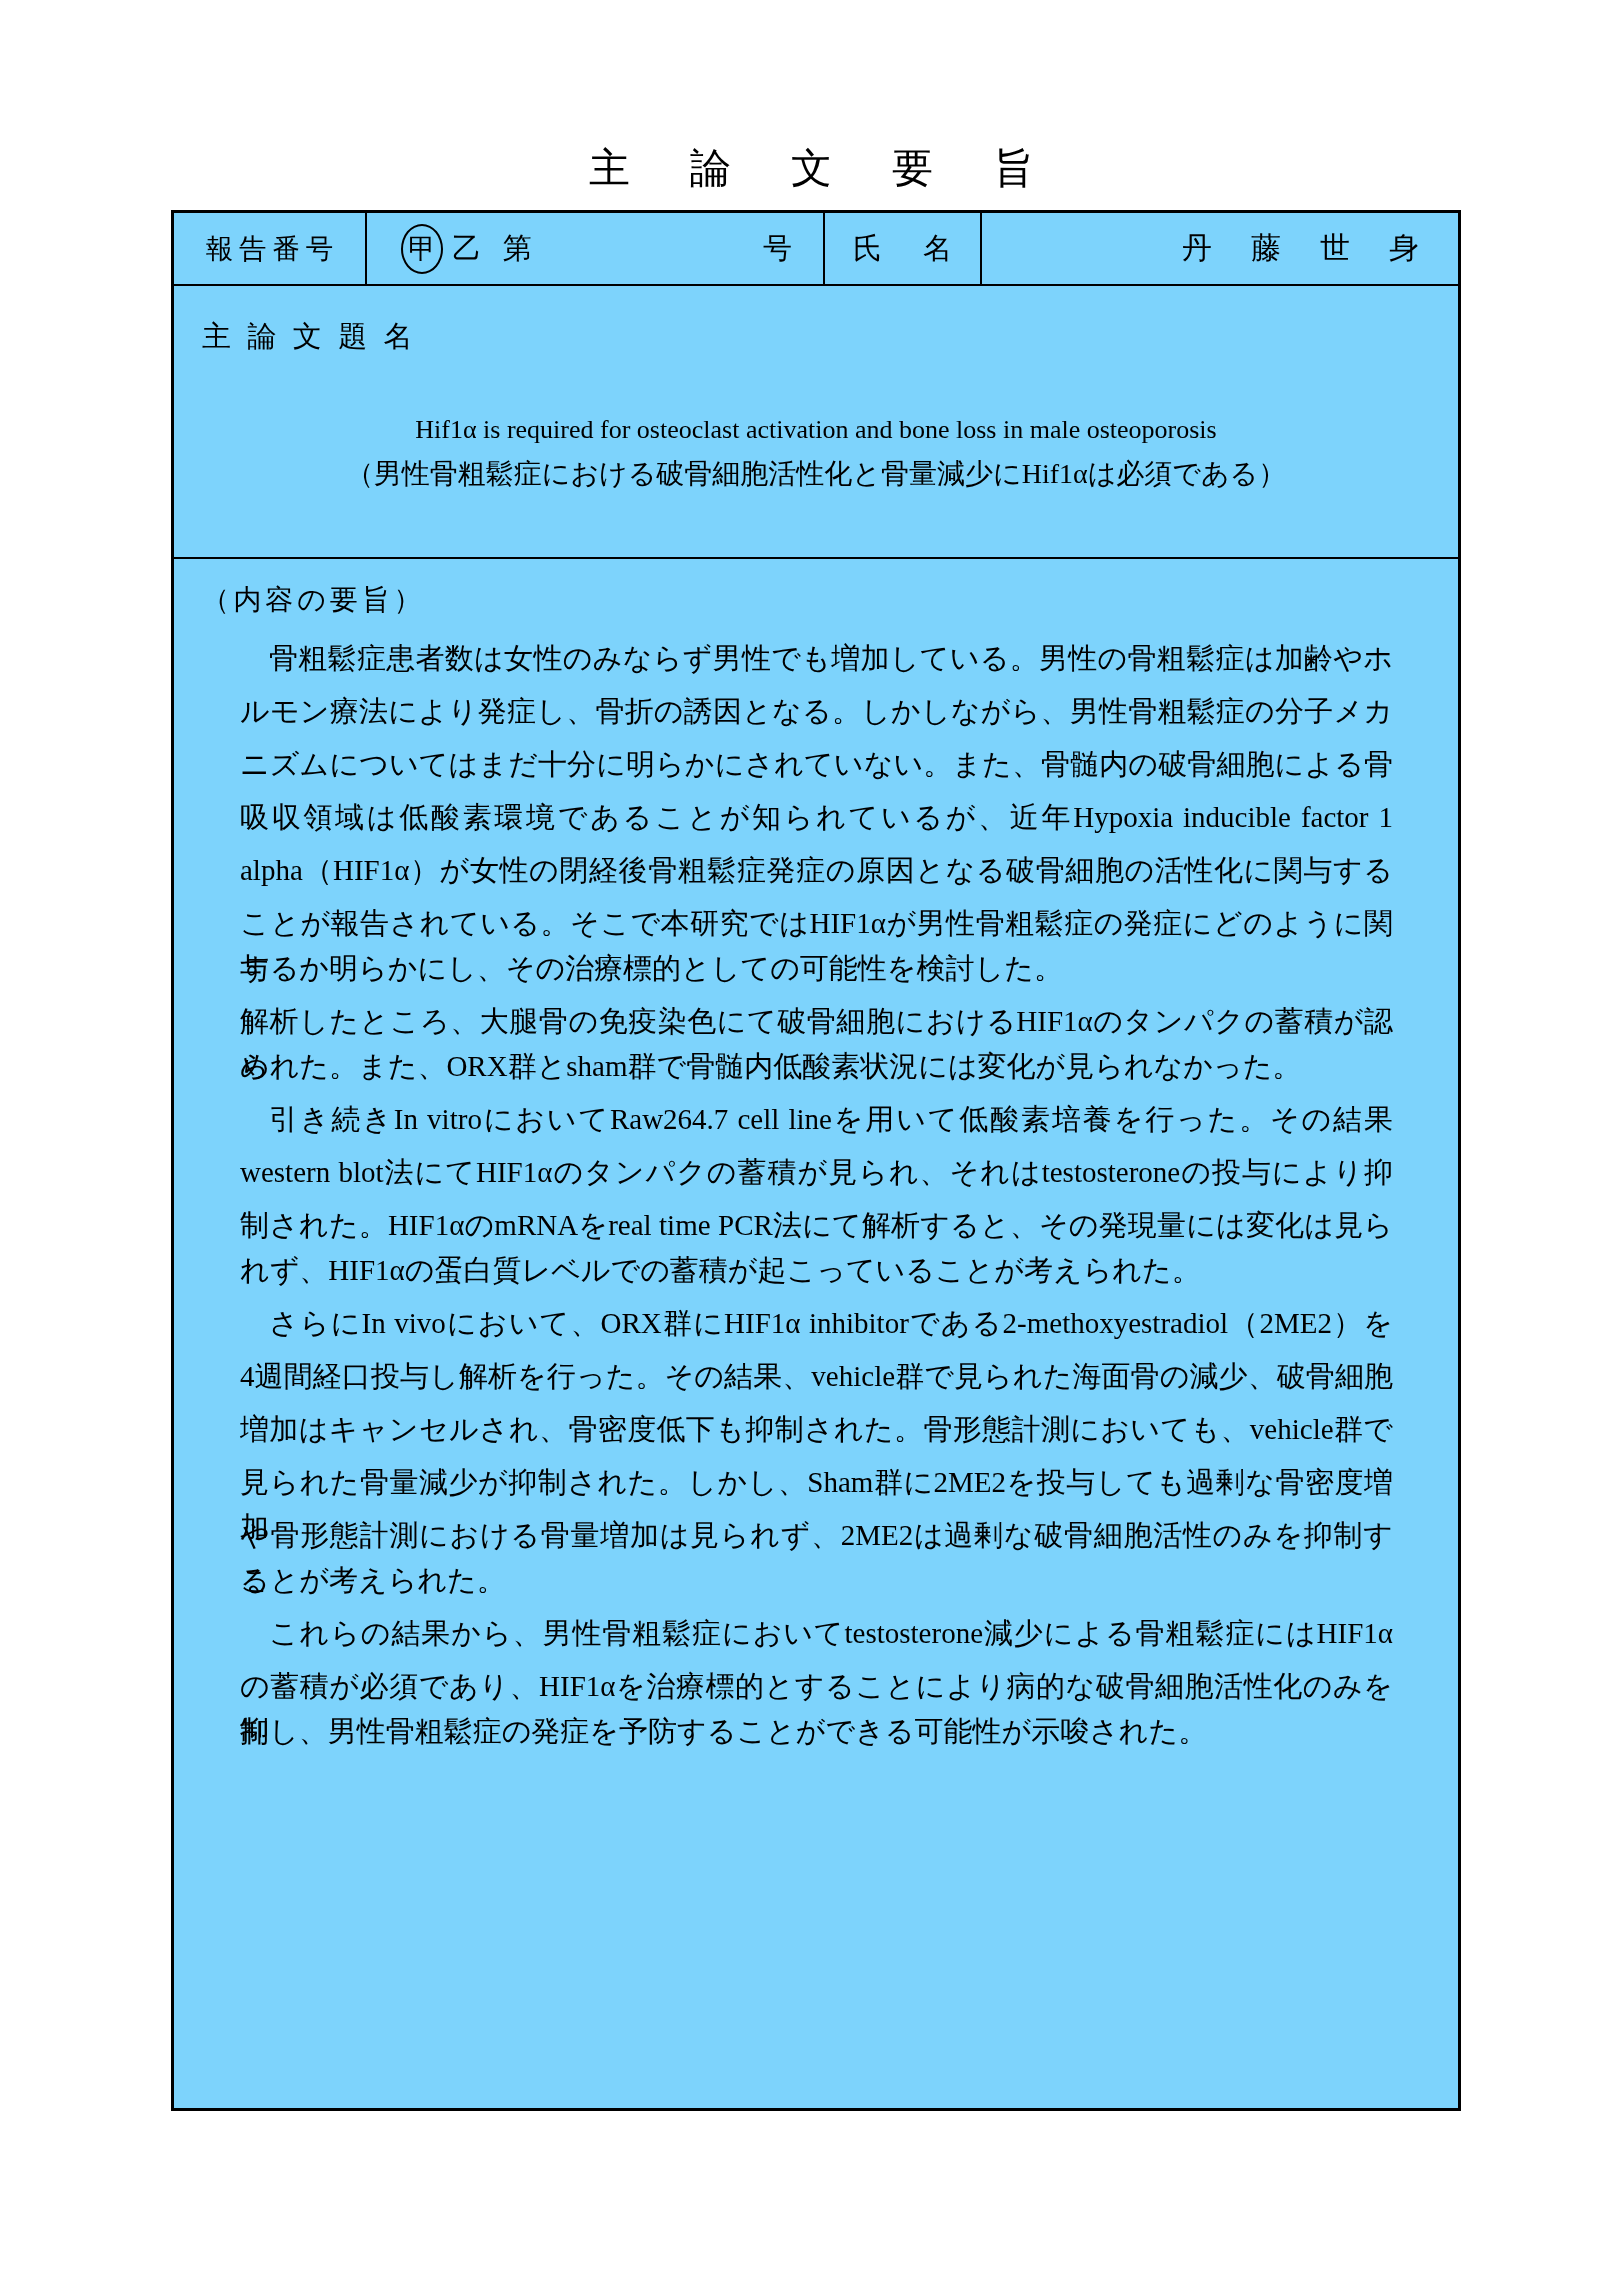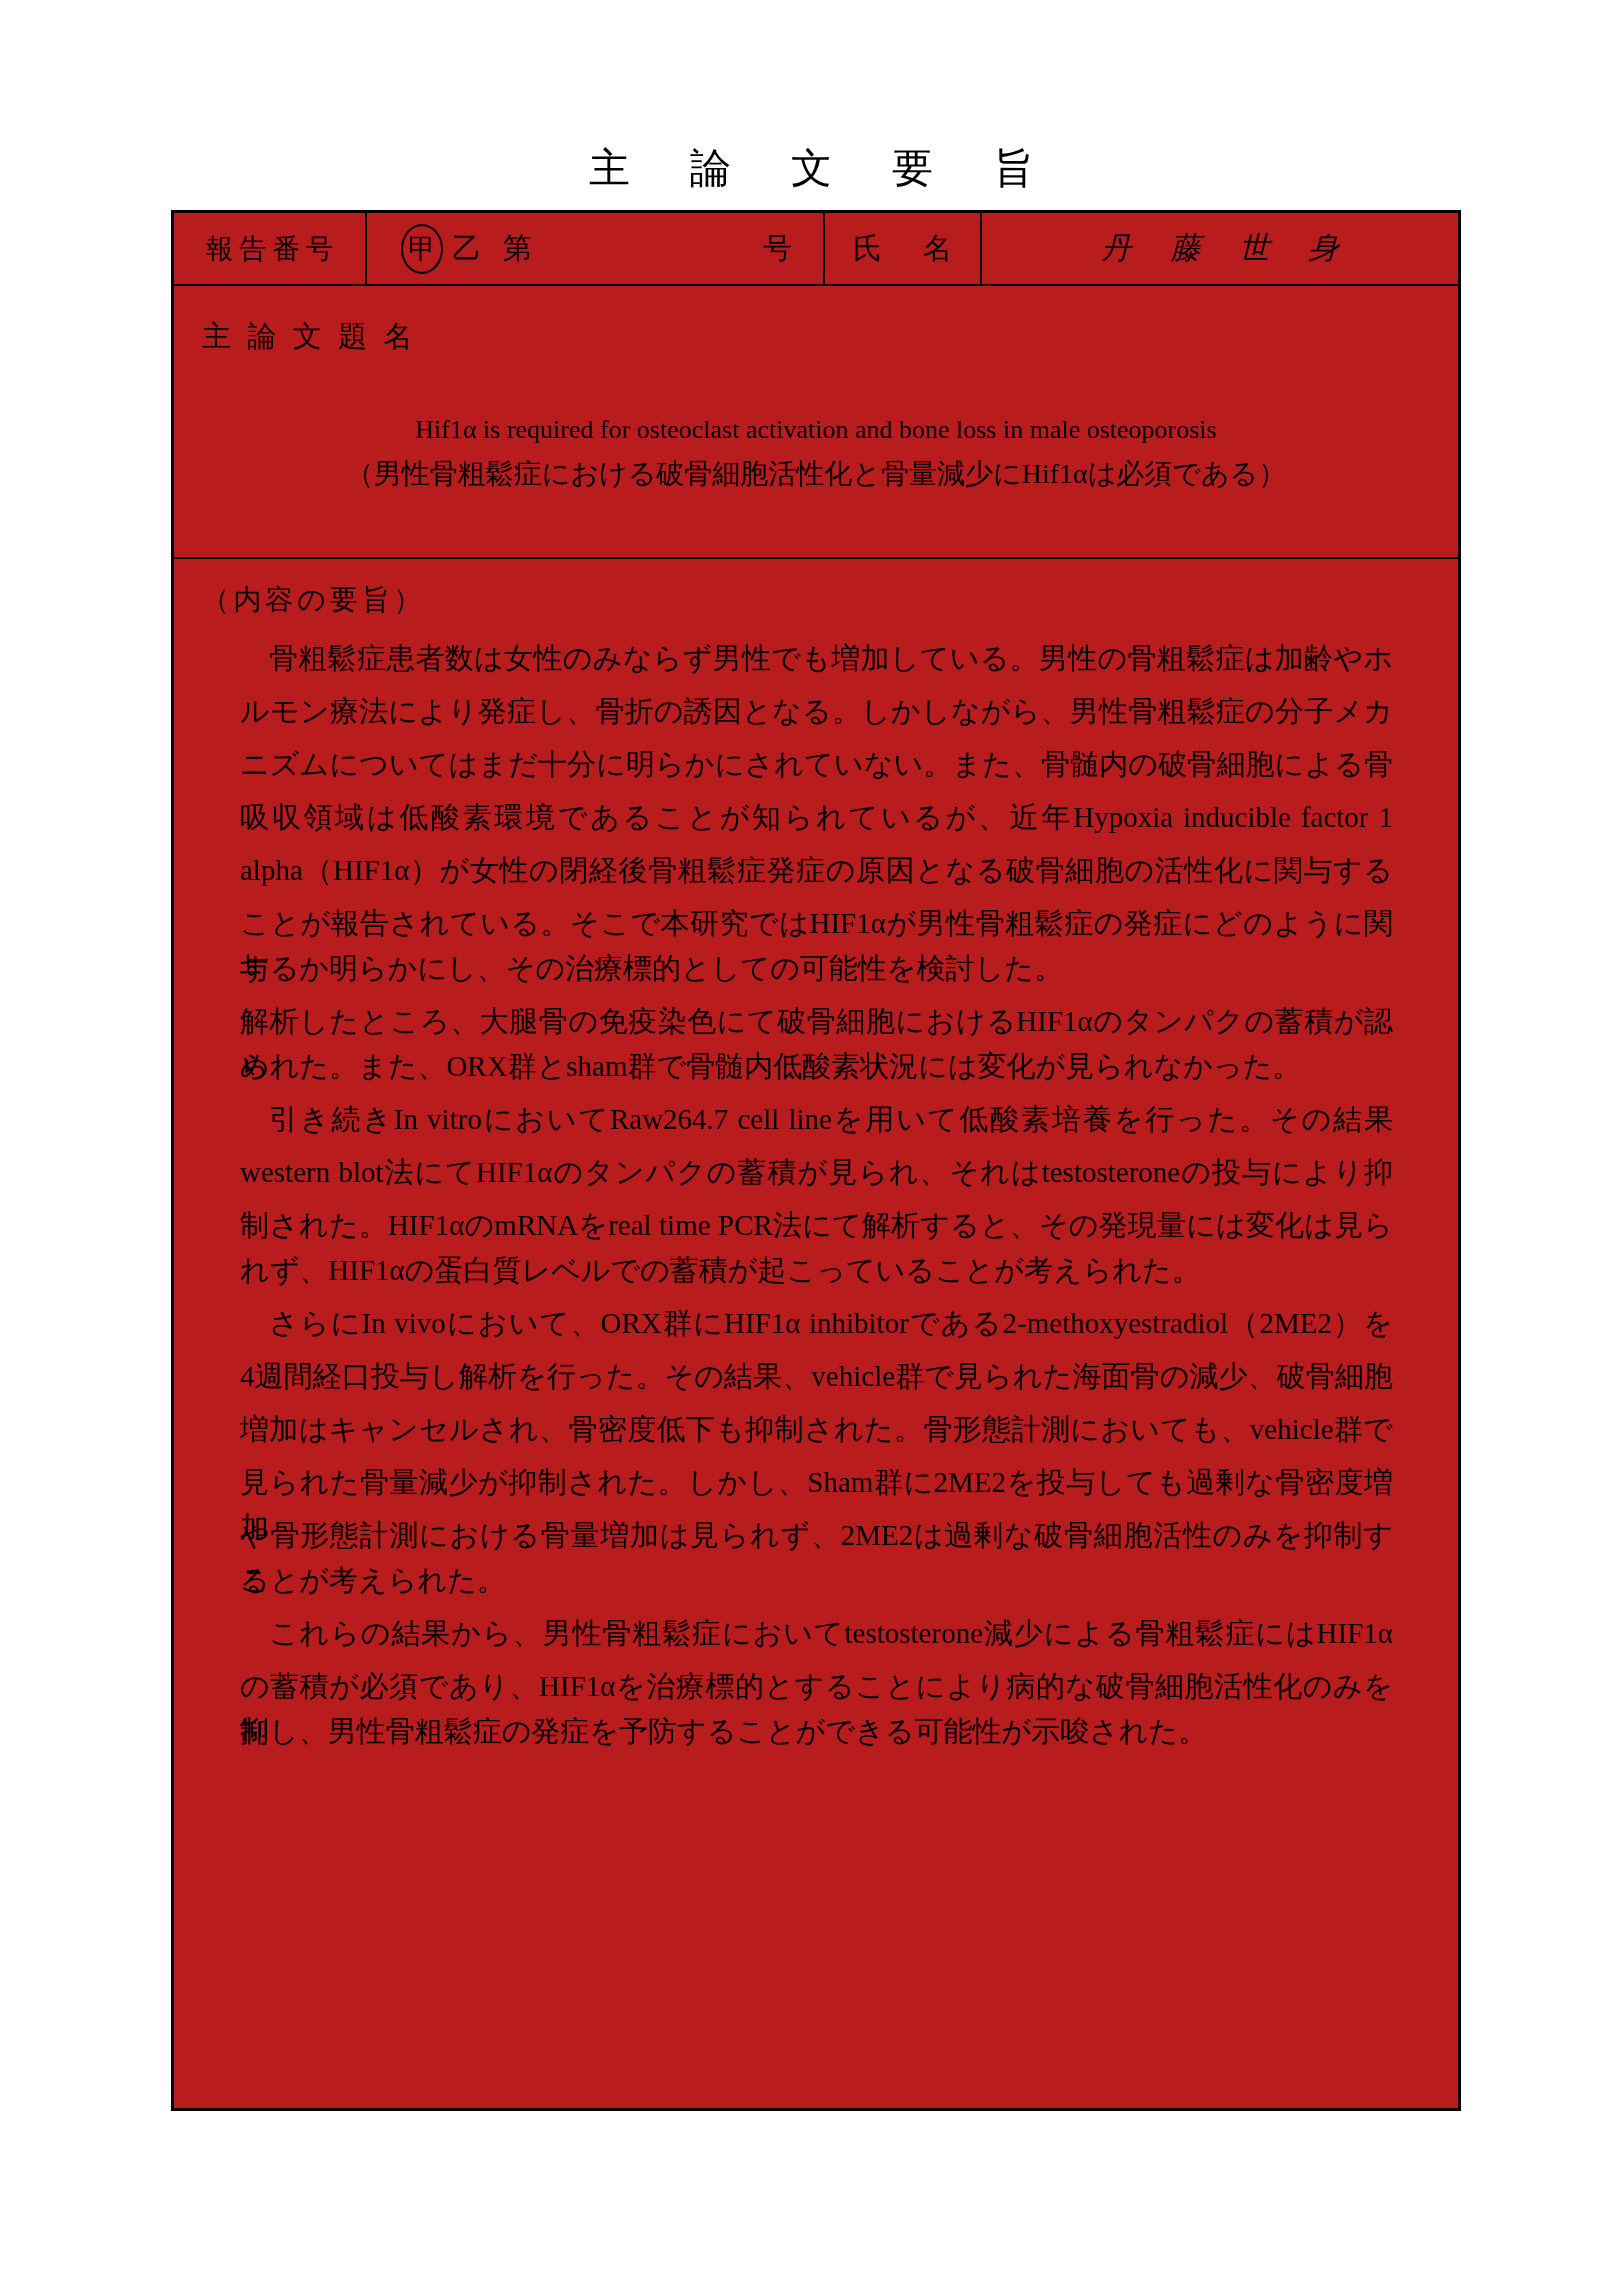--- a/index.html
+++ b/index.html
@@ -19,21 +19,21 @@
     text-align:center;
     font-size:41px; font-weight:400;
     letter-spacing:60px; text-indent:60px;
     white-space:nowrap;
   }
 
   .doc-table {
     position:absolute; left:171px; top:210px;
     width:1290px; height:1901px;
     border:3.9px solid #000;
-    background:#b91c1c;
+    background:#7dd3fc;
   }
 
   
   .row1 {
     display:flex; width:100%; height:73px;
     border-bottom:2px solid #000;
   }
   .cell { display:flex; align-items:center; }
   .cell-report-label {
     width:193px; border-right:2px solid #000;
@@ -54,24 +54,23 @@
   .otsu-dai { font-size:29px; letter-spacing:21.6px; margin-left:9.2px; white-space:nowrap; }
   .gou { font-size:29px; margin-left:auto; margin-right:31px; }
   .cell-name-label {
     width:157px; border-right:2px solid #000;
     justify-content:center;
     font-size:29px; letter-spacing:41px; text-indent:41px;
     white-space:nowrap;
   }
   .cell-name-value {
     flex:1 1 auto;
-    justify-content:center;
+    justify-content:flex-end;
     font-size:30px; letter-spacing:39px; text-indent:39px;
     white-space:nowrap;
-    font-style:italic;
   }
 
   
   .row2 {
     position:relative; width:100%; height:273px;
     border-bottom:2.6px solid #000;
   }
   .thesis-title-label {
     position:absolute; left:28px; top:31px;
     font-size:29px; letter-spacing:16.4px; white-space:nowrap;

